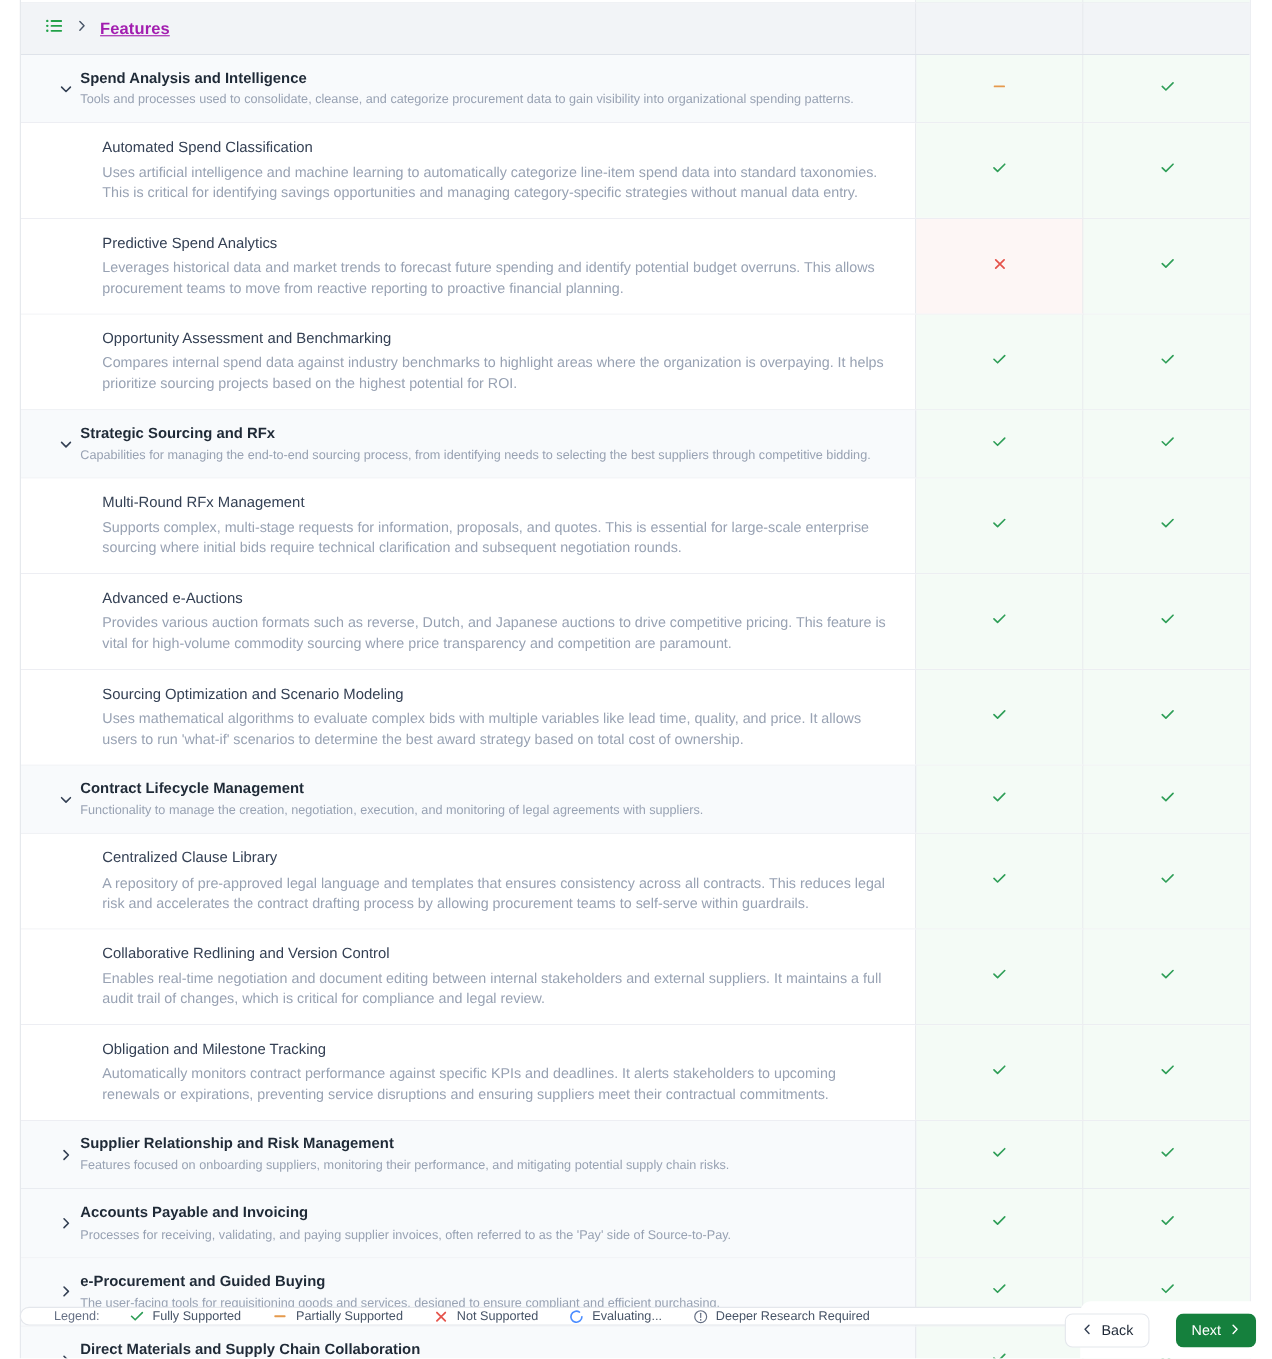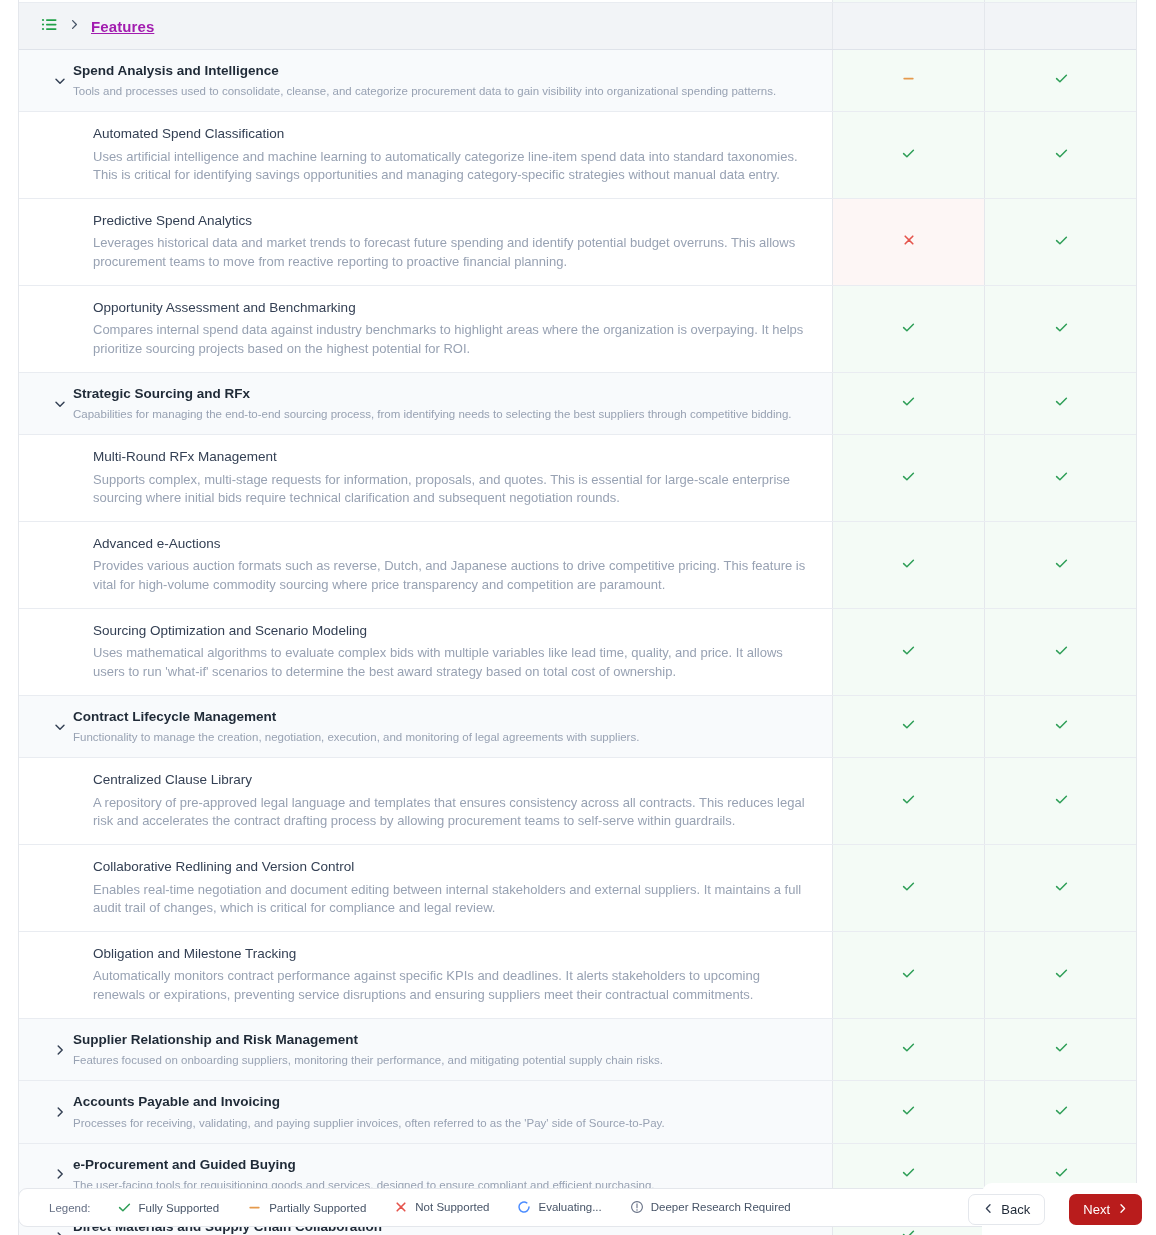--- a/index.html
+++ b/index.html
@@ -86,21 +86,21 @@
   
   .st-full    { background: #f4fbf6; }
   .st-partial { background: #fffdf3; }
   .st-none    { background: #fdf6f5; }
 
   .mark { display: block; }
 
   
   .legend {
     position: absolute; left: 18px; top: 1188px;
-    width: 1119px; height: 39px;
+    width: 1119px; height: 17px;
     background: #ffffff;
     border: 1px solid #e4e7ec;
     border-radius: 9px;
     display: flex; align-items: center;
     padding: 0 30px;
     gap: 0px;
   }
   .legend-label { font-size: 11.5px; color: #667085; margin-right: 26px; }
   .legend-item {
     display: flex; align-items: center; gap: 7px;
@@ -120,21 +120,21 @@
   .btn {
     display: inline-flex; align-items: center; gap: 7px;
     height: 31px; padding: 0 14px;
     border-radius: 7px; font-size: 13px; cursor: pointer;
     border: 1px solid transparent; user-select: none;
   }
   .btn-back {
     background: #ffffff; border-color: #e4e7ec; color: #1f2937; font-weight: 400;
   }
   .btn-next {
-    background: #b91c1c; color: #ffffff; font-weight: 400; padding: 0 13px;
+    background: #15803d; color: #ffffff; font-weight: 400; padding: 0 13px;
   }
 </style>
 </head>
 <body>
 
 <div id="page">
 
   <div class="matrix">
 
     <div class="mrow row-clip">
@@ -447,21 +447,21 @@
         <div class="mrow row-cat">
           <div class="c-label"></div>
           <div class="c-val st-full"></div>
           <div class="c-val st-full"></div>
         </div>
       </div>
   </div>
 
   <div class="legend">
     <span class="legend-label">Legend:</span>
-    <div id="legend-host" style="display:flex;align-items:flex-start;">
+    <div id="legend-host" style="display:flex;align-items:flex-end;">
         <div class="legend-item">
           <span style="display: flex;">
             <svg width="15" height="15" viewBox="0 0 15 15" fill="none">
               <path d="M2.6 7.6 L5.9 10.8 L12.4 4.3" stroke="#2e9e57" stroke-width="1.5" stroke-linecap="round" stroke-linejoin="round"></path>
             </svg>
           </span>
           <span>Fully Supported</span>
         </div>
         <div class="legend-item">
           <span style="display: flex;">

